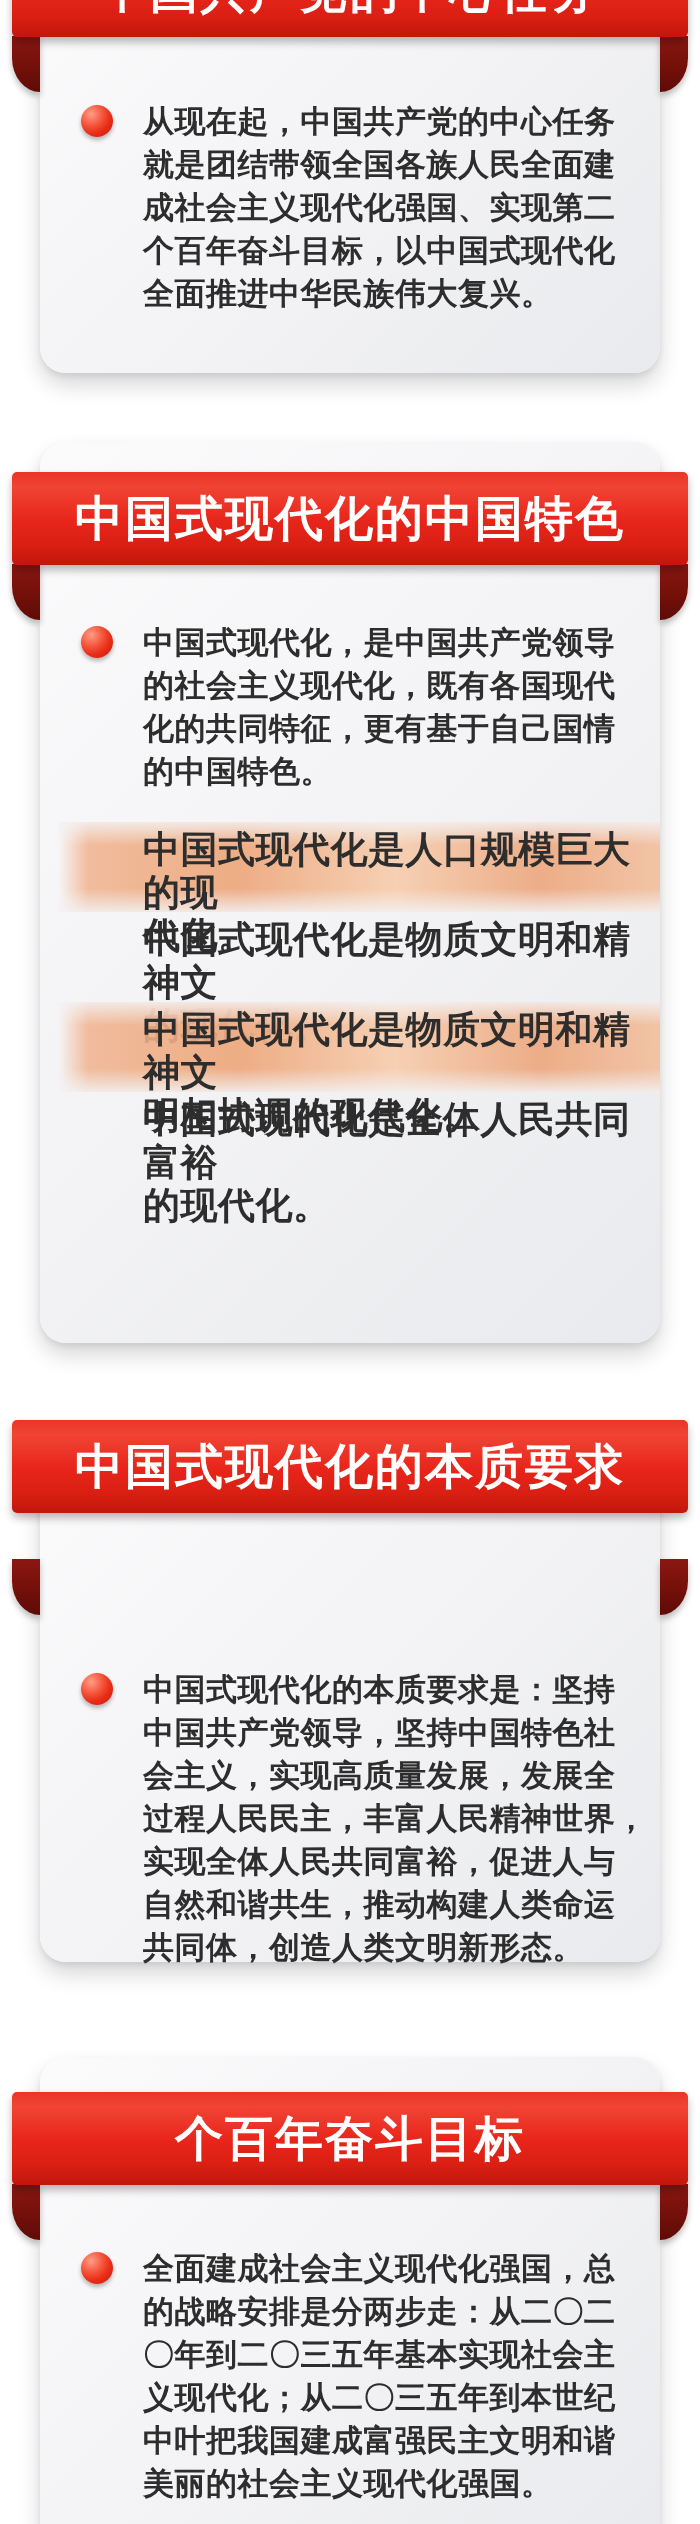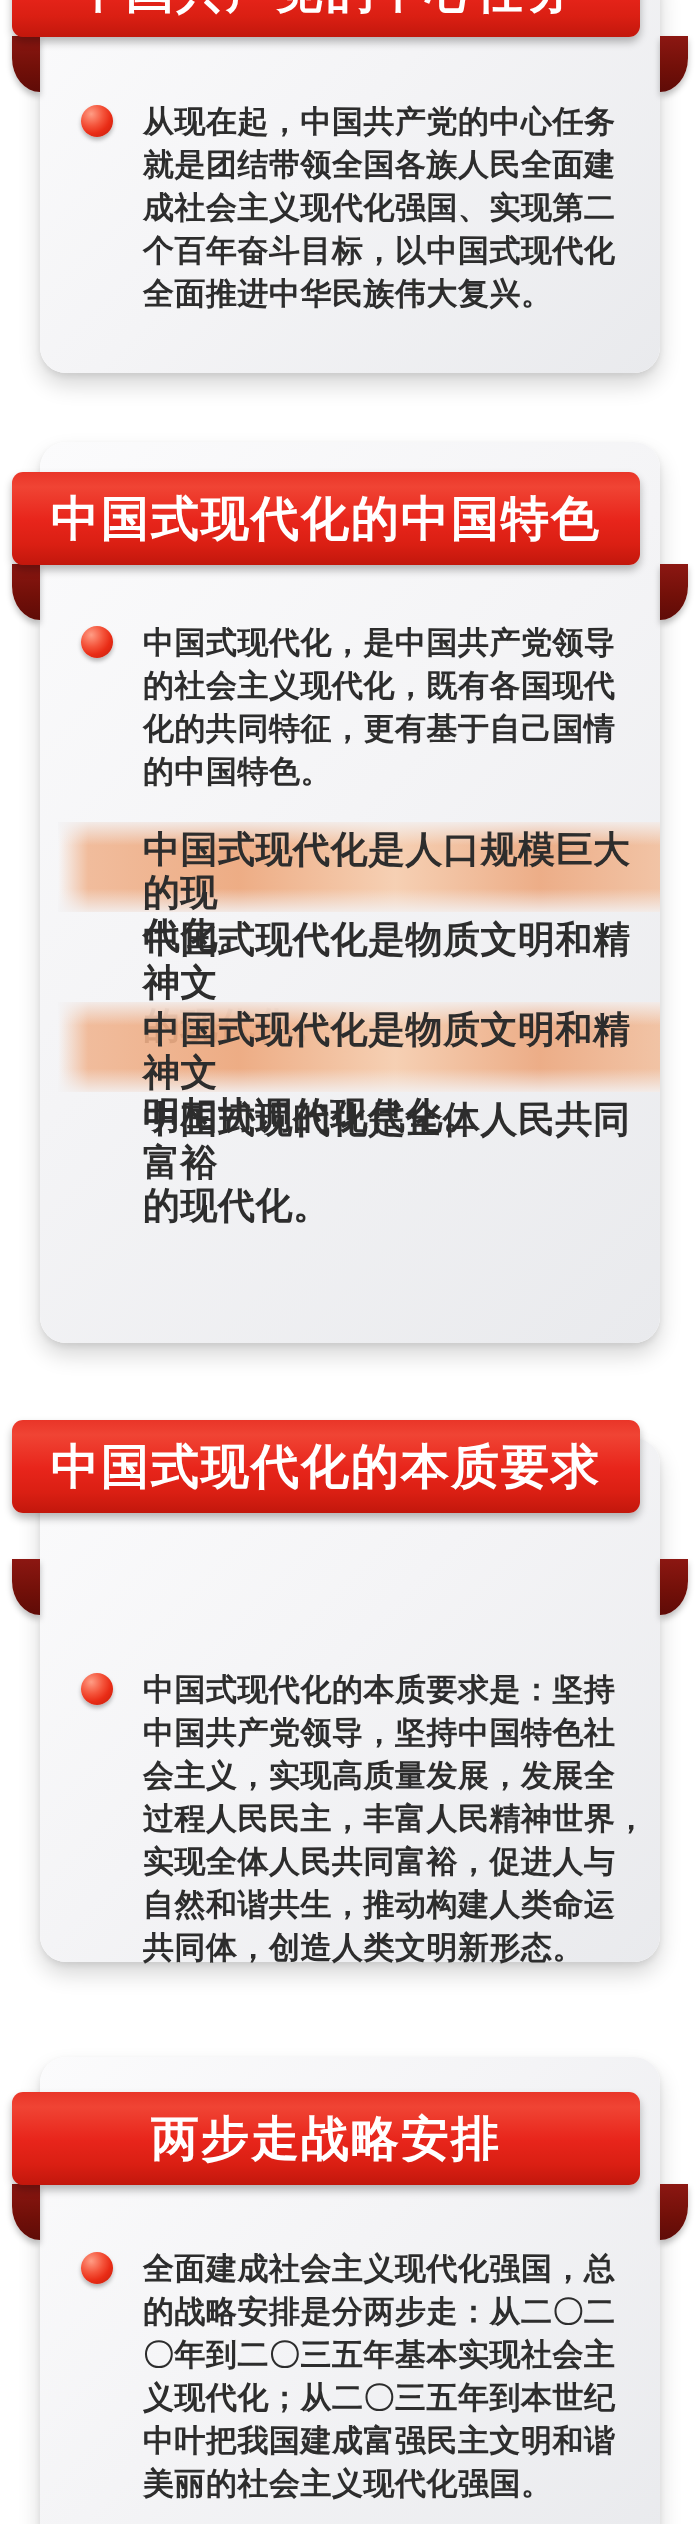--- a/index.html
+++ b/index.html
@@ -18,23 +18,23 @@
     box-shadow:0 12px 22px rgba(0,0,0,.16),0 3px 6px rgba(0,0,0,.08);
     z-index:1;
   }
   .s0 .card{top:-40px;height:413px;}
   .s1 .card{top:442px;height:901px;}
   .s2 .card{top:1438px;height:524px;}
   .s3 .card{top:2057px;height:500px;}
 
   
   .band{
-    position:absolute;left:12px;width:628px;height:93px;
+    position:absolute;left:12px;width:676px;height:93px;
     background:linear-gradient(180deg,#e93528 0%,#f04434 16%,#e8251b 52%,#da1f13 78%,#c2170c 100%);
-    border-radius:11px;
+    border-radius:5px;
     box-shadow:0 5px 9px rgba(0,0,0,.28);
     z-index:4;
     text-align:center;
   }
   .s0 .band{top:-56px;}
   .s1 .band{top:472px;}
   .s2 .band{top:1420px;}
   .s3 .band{top:2092px;}
   .band-title{
     display:block;width:100%;line-height:93px;
@@ -160,21 +160,21 @@
 自然和谐共生，推动构建人类命运
 共同体，创造人类文明新形态。</div>
   </div>
 </section>
 
 <section class="panel s3">
   <div class="card"></div>
   <div class="fold fold-l"></div>
   <div class="fold fold-r"></div>
   <div class="band">
-    <span class="band-title">两步走战略安排</span>
+    <span class="band-title">个百年奋斗目标</span>
   </div>
   <div class="para">
     <span class="bullet"></span>
     <div class="para-text">全面建成社会主义现代化强国，总
 的战略安排是分两步走：从二〇二
 〇年到二〇三五年基本实现社会主
 义现代化；从二〇三五年到本世纪
 中叶把我国建成富强民主文明和谐
 美丽的社会主义现代化强国。</div>
   </div>

